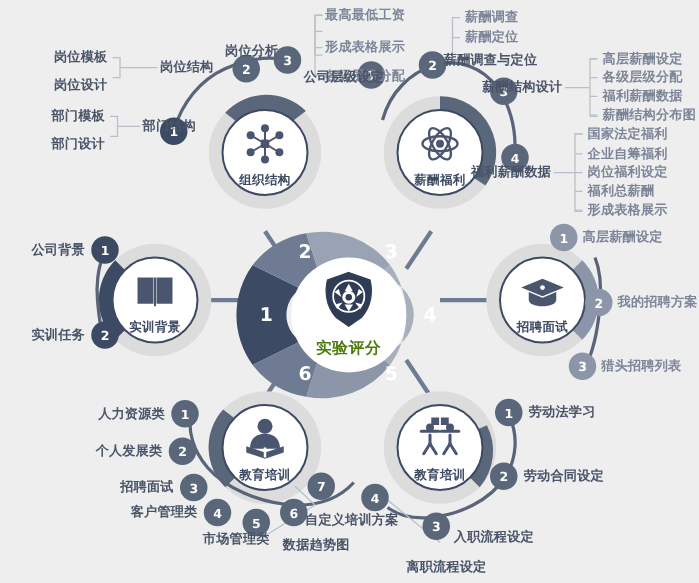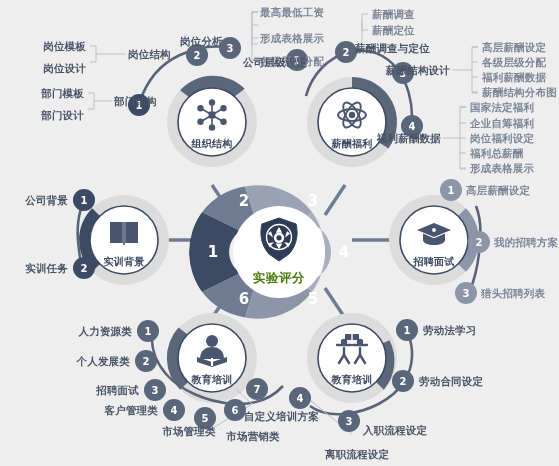--- a/index.html
+++ b/index.html
@@ -410,21 +410,21 @@
 
   <div class="lbl mid" style="left:466px;top:184px;">高层薪酬设定</div>
   <div class="lbl mid" style="left:494px;top:236px;">我的招聘方案</div>
   <div class="lbl mid" style="left:481px;top:287px;">猎头招聘列表</div>
 
   <div class="lbl dark r" style="left:132px;top:325px;">人力资源类</div>
   <div class="lbl dark r" style="left:130px;top:355px;">个人发展类</div>
   <div class="lbl dark r" style="left:139px;top:384px;">招聘面试</div>
   <div class="lbl dark r" style="left:158px;top:404px;">客户管理类</div>
   <div class="lbl dark c" style="left:189px;top:425px;">市场管理类</div>
-  <div class="lbl dark c" style="left:253px;top:430px;">市场营销类</div>
+  <div class="lbl dark c" style="left:253px;top:430px;">数据趋势图</div>
   <div class="lbl dark" style="left:244px;top:410px;">自定义培训方案</div>
 
   <div class="lbl dark" style="left:423px;top:324px;">劳动法学习</div>
   <div class="lbl dark" style="left:419px;top:375px;">劳动合同设定</div>
   <div class="lbl dark" style="left:363px;top:424px;">入职流程设定</div>
   <div class="lbl dark" style="left:325px;top:448px;">离职流程设定</div>
 
 </div>
 
 </body></html>

